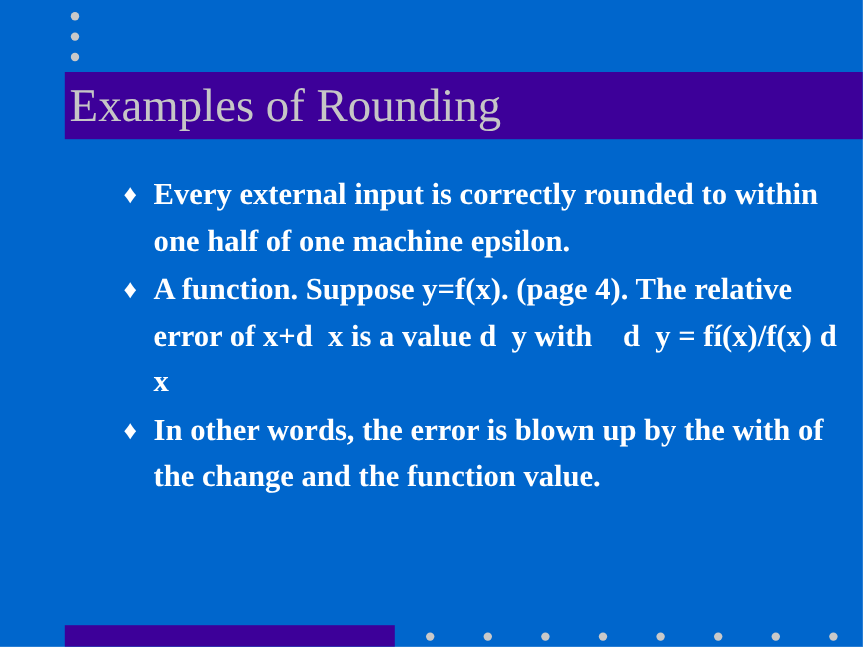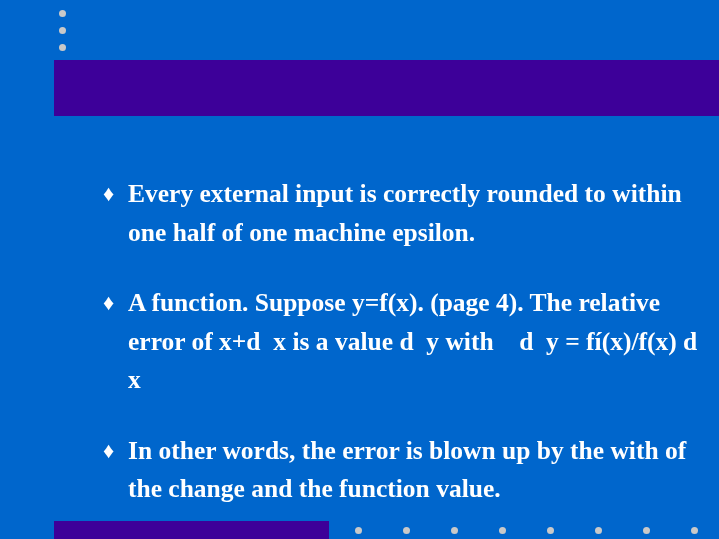--- a/index.html
+++ b/index.html
@@ -83,21 +83,20 @@
     position: absolute;
     left: 3px;
     top: 0;
     font-size: 22px;
     line-height: 38.5px;
     color: #ffffff;
   }
   .bullet-text {
     display: block;
     white-space: pre-wrap;
-    margin-top: 32px;
   }
 
   
   .bottom-bar {
     position: absolute;
     left: 54px;
     top: 521px;
     width: 275px;
     height: 18px;
     background: #3d0099;
@@ -123,20 +122,21 @@
 
 <div id="slide">
 
   <div class="dot-col">
     <span class="dot"></span>
     <span class="dot"></span>
     <span class="dot"></span>
   </div>
 
   <div class="title-band"></div>
+  <div class="title-text">Examples of Rounding</div>
 
   <div class="body">
 
     <div class="bullet-item">
       <span class="bullet-mark">♦</span>
       <span class="bullet-text">Every external input is correctly rounded to within one half of one machine epsilon.</span>
     </div>
 
     <div class="bullet-item">
       <span class="bullet-mark">♦</span>

